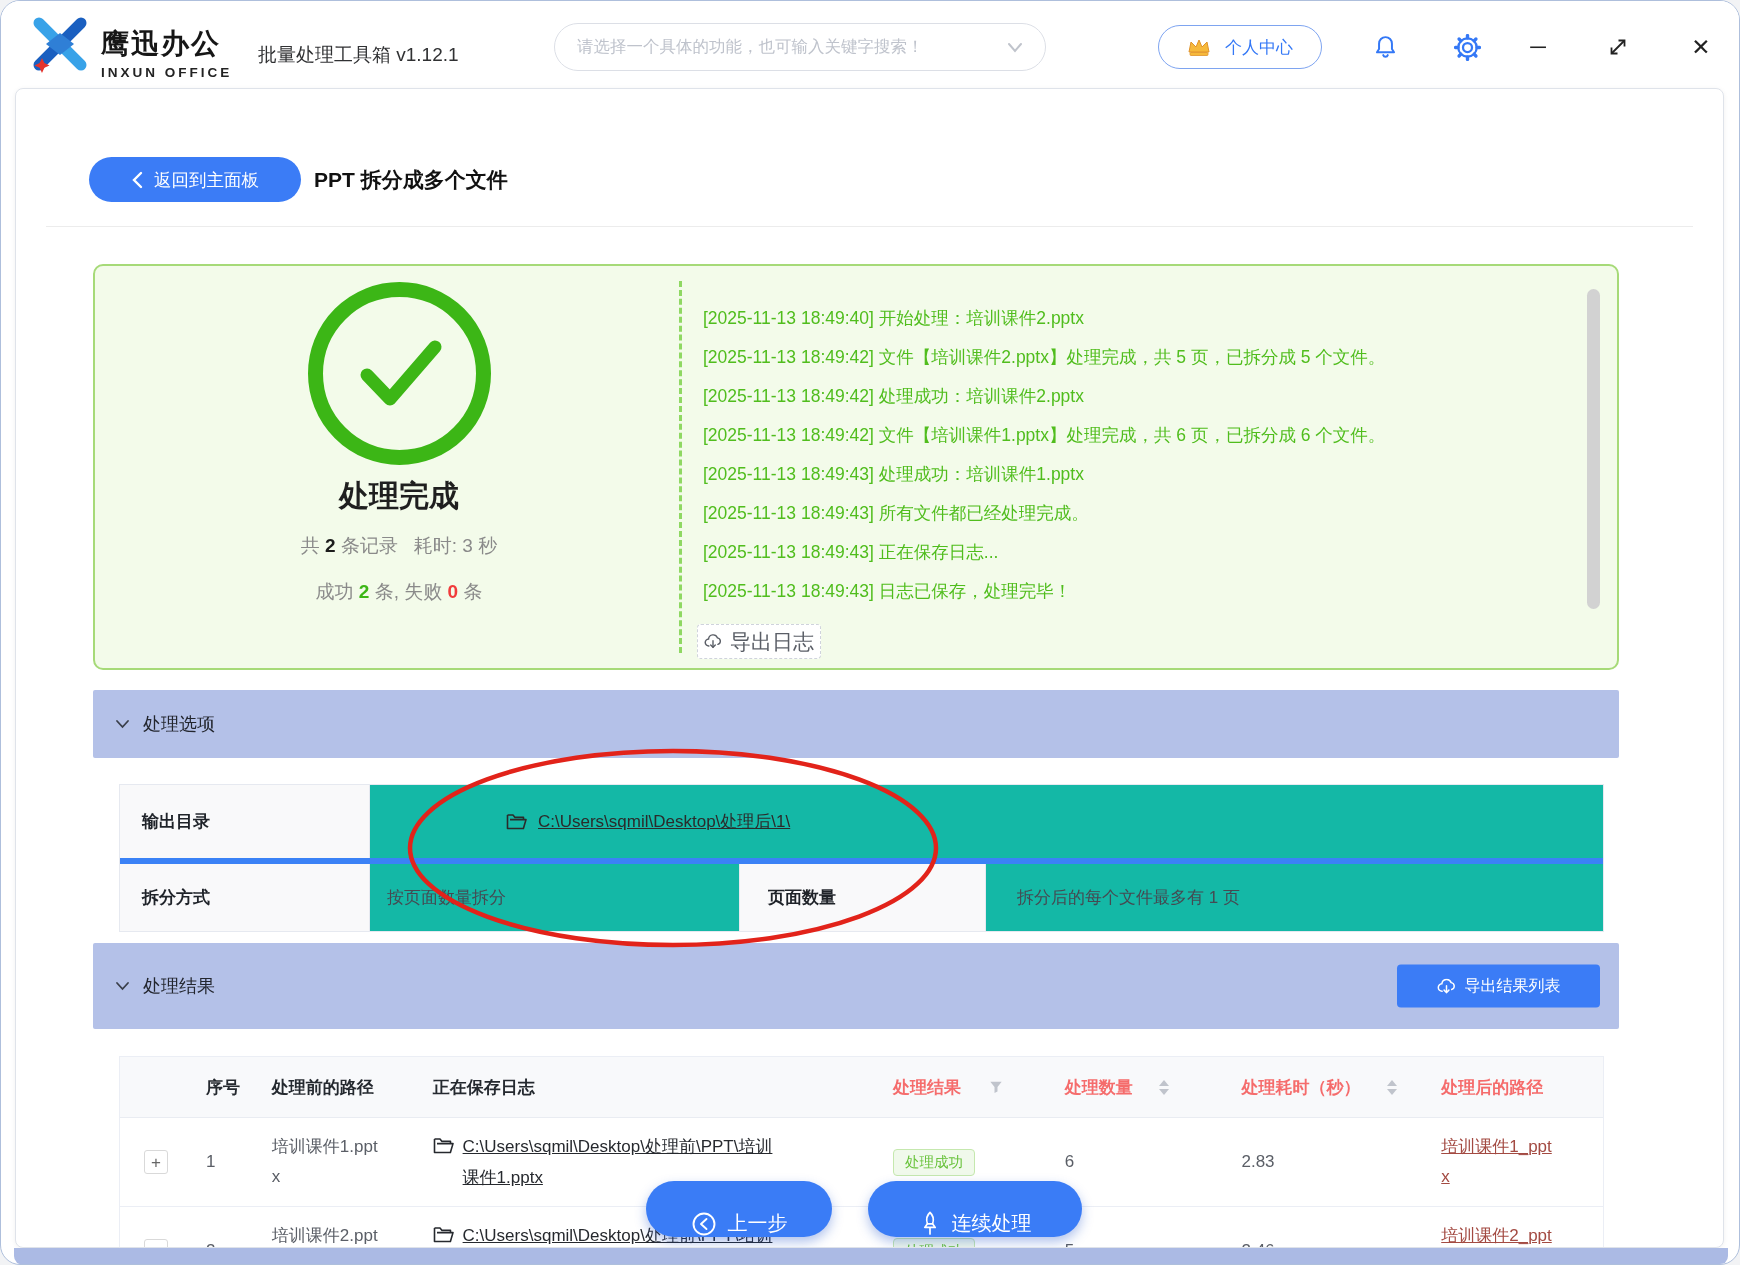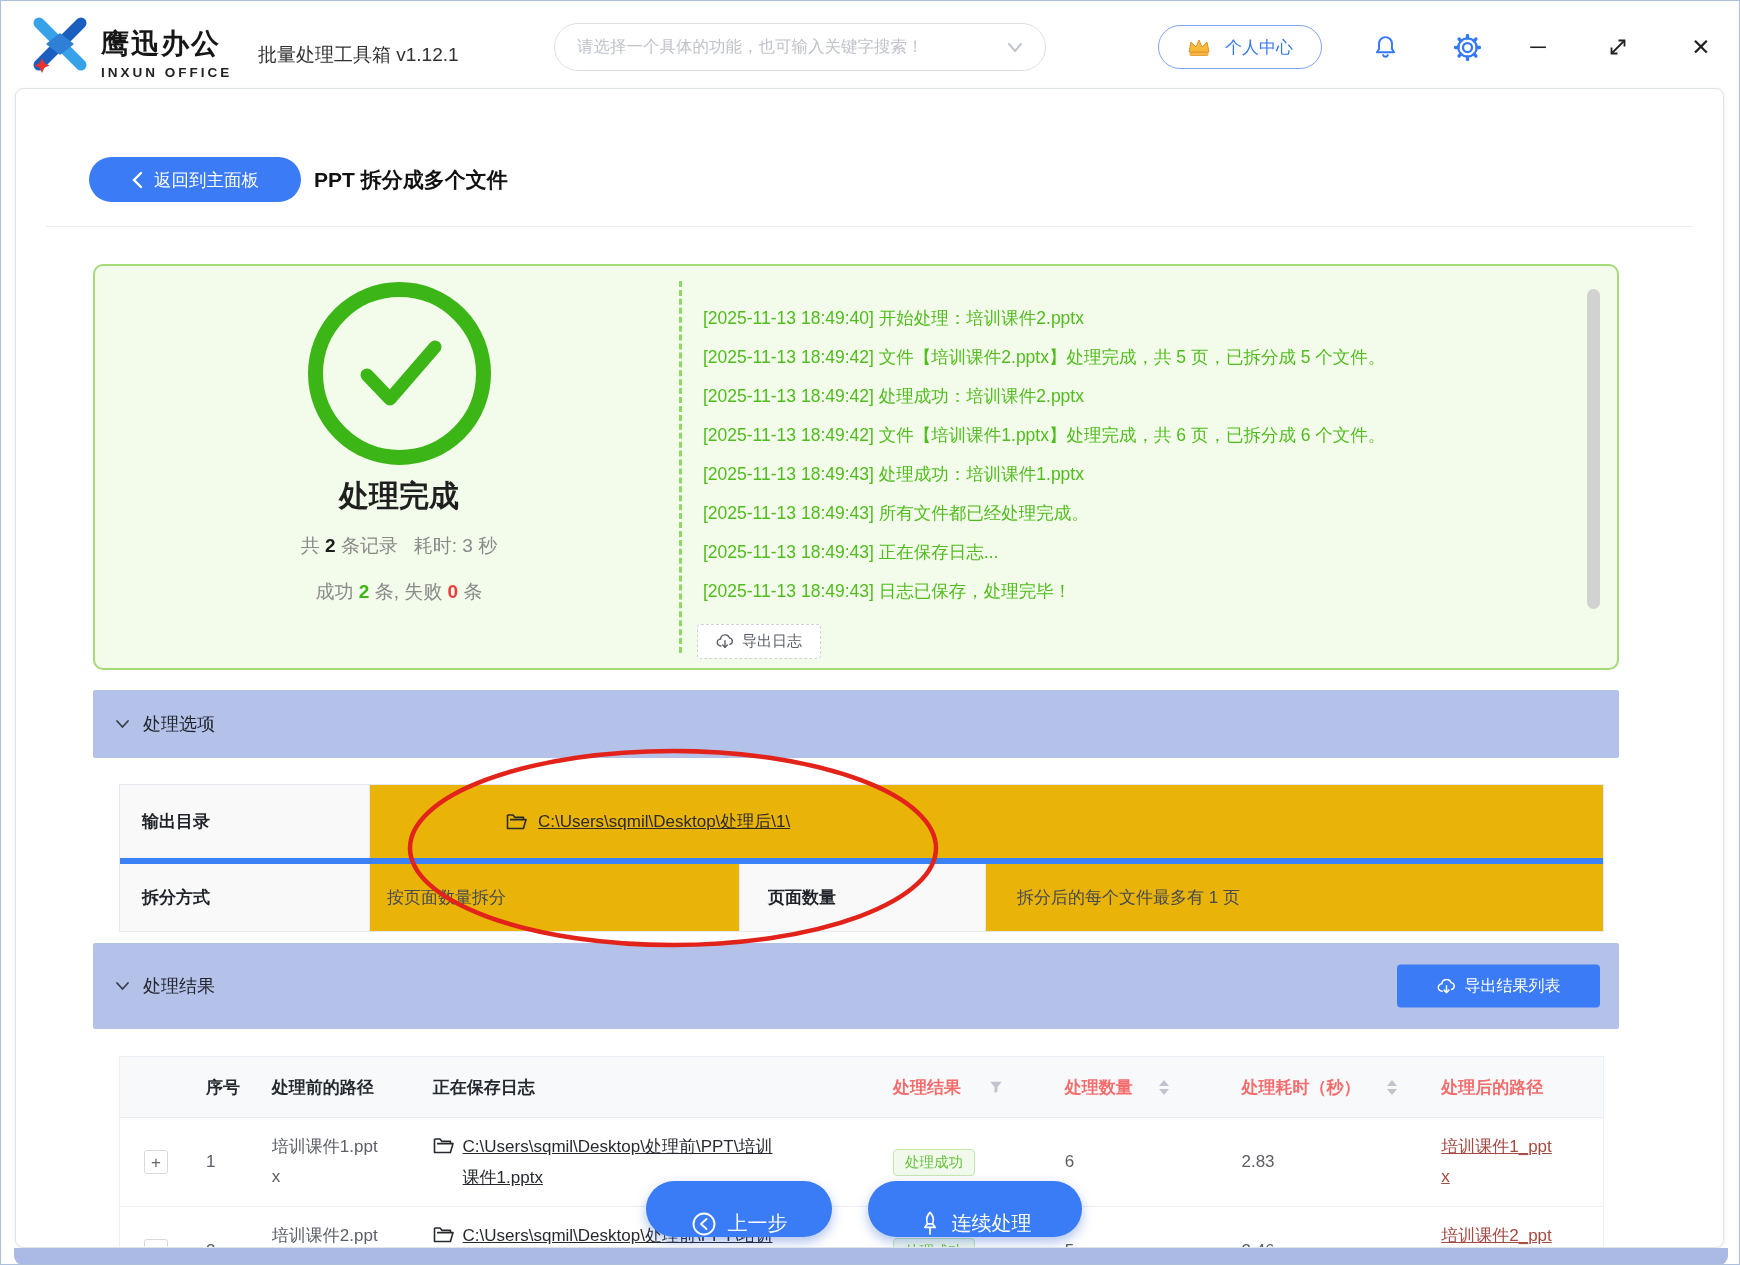--- a/index.html
+++ b/index.html
@@ -1,19 +1,19 @@
 <!DOCTYPE html>
 <html><head>
 <meta charset="utf-8">
 <style>
   * { margin:0; padding:0; box-sizing:border-box; }
   html,body { width:1740px; height:1265px; background:#f2f3f5;
     font-family:"Liberation Sans","DejaVu Sans",sans-serif; }
   .window { position:absolute; left:0; top:0; width:1740px; height:1265px;
-    background:#fff; border:1px solid #aebfdc; border-radius:0; overflow:hidden; }
+    background:#fff; border:1px solid #aebfdc; border-radius:20px; overflow:hidden; }
 
   
   .titlebar { position:absolute; left:0; top:0; width:100%; height:87px; background:#fff; }
   .logo { position:absolute; left:28px; top:15px; }
   .brand-text { position:absolute; left:100px; top:24px; }
   .brand-name { font-size:28px; font-weight:800; color:#161616; letter-spacing:2px; }
   .brand-sub { font-size:13.5px; font-weight:700; color:#222; letter-spacing:3px; margin-top:2px; }
   .app-title { position:absolute; left:257px; top:41px; font-size:19px; color:#303133; }
   .search-select { position:absolute; left:553px; top:22px; width:492px; height:48px;
     border:1px solid #dcdfe6; border-radius:25px; display:flex; align-items:center;
@@ -47,36 +47,36 @@
   .status-line { position:absolute; left:104px; width:400px; text-align:center;
     font-size:19px; color:#8a8a8a; }
   .n-black { color:#1c1c1c; font-weight:700; }
   .n-green { color:#3cb616; font-weight:700; }
   .n-red { color:#f13b3b; font-weight:700; }
   .log-area { position:absolute; left:584px; top:15px; right:44px; bottom:15px;
     border-left:3px dashed #8fd863; padding:18px 0 0 21px; }
   .log-line { font-size:17.5px; line-height:39px; color:#50bd1d; white-space:nowrap; overflow:hidden; }
   .export-log { position:absolute; left:602px; top:358px; width:124px; height:35px;
     background:#fff; border:1px dashed #cfd3dc; border-radius:4px; color:#5a5e66;
-    font-size:15px; display:flex; align-items:center; justify-content:center; gap:8px; cursor:pointer; }
+    font-size:21px; display:flex; align-items:center; justify-content:center; gap:8px; cursor:pointer; }
   .log-scrollbar { position:absolute; left:1492px; top:23px; width:13px; height:320px;
     background:#d2d2d2; border-radius:7px; }
 
   
   .band { position:absolute; left:77px; width:1526px; background:#b4c1e8; border-radius:2px;
     display:flex; align-items:center; gap:13px; padding-left:22px; font-size:18px; color:#23262e; }
   .band1 { top:601px; height:68px; }
   .band2 { top:854px; height:86px; }
   .export-results { position:absolute; right:19px; top:50%; transform:translateY(-50%);
     width:203px; height:43px; background:#3b7cf6; border:none; border-radius:4px; color:#fff;
     font-size:16px; display:flex; align-items:center; justify-content:center; gap:9px; cursor:pointer; }
 
   
   .opt-table { position:absolute; left:103px; top:695px; width:1485px;
-    border:1px solid #e6e9f0; background:#eab308; }
+    border:1px solid #e6e9f0; background:#14b8a6; }
   .opt-row { display:flex; height:73px; }
   .opt-row + .opt-row { border-top:6px solid #3b82f6; }
   .opt-label { width:249px; background:#f9f9fa; display:flex; align-items:center;
     padding-left:22px; font-size:17px; font-weight:700; color:#1f2329; }
   .opt-value { display:flex; align-items:center; font-size:17px; color:#454a52;
     border-left:1px solid #e6e9f0; }
   .opt-dir { flex:1; padding-left:136px; gap:11px; }
   .opt-dir a { color:#2b2b2b; text-decoration:underline; cursor:pointer; }
   .opt-v1 { width:370px; padding-left:17px; }
   .opt-l2 { width:246px; background:#f9f9fa; display:flex; align-items:center;

